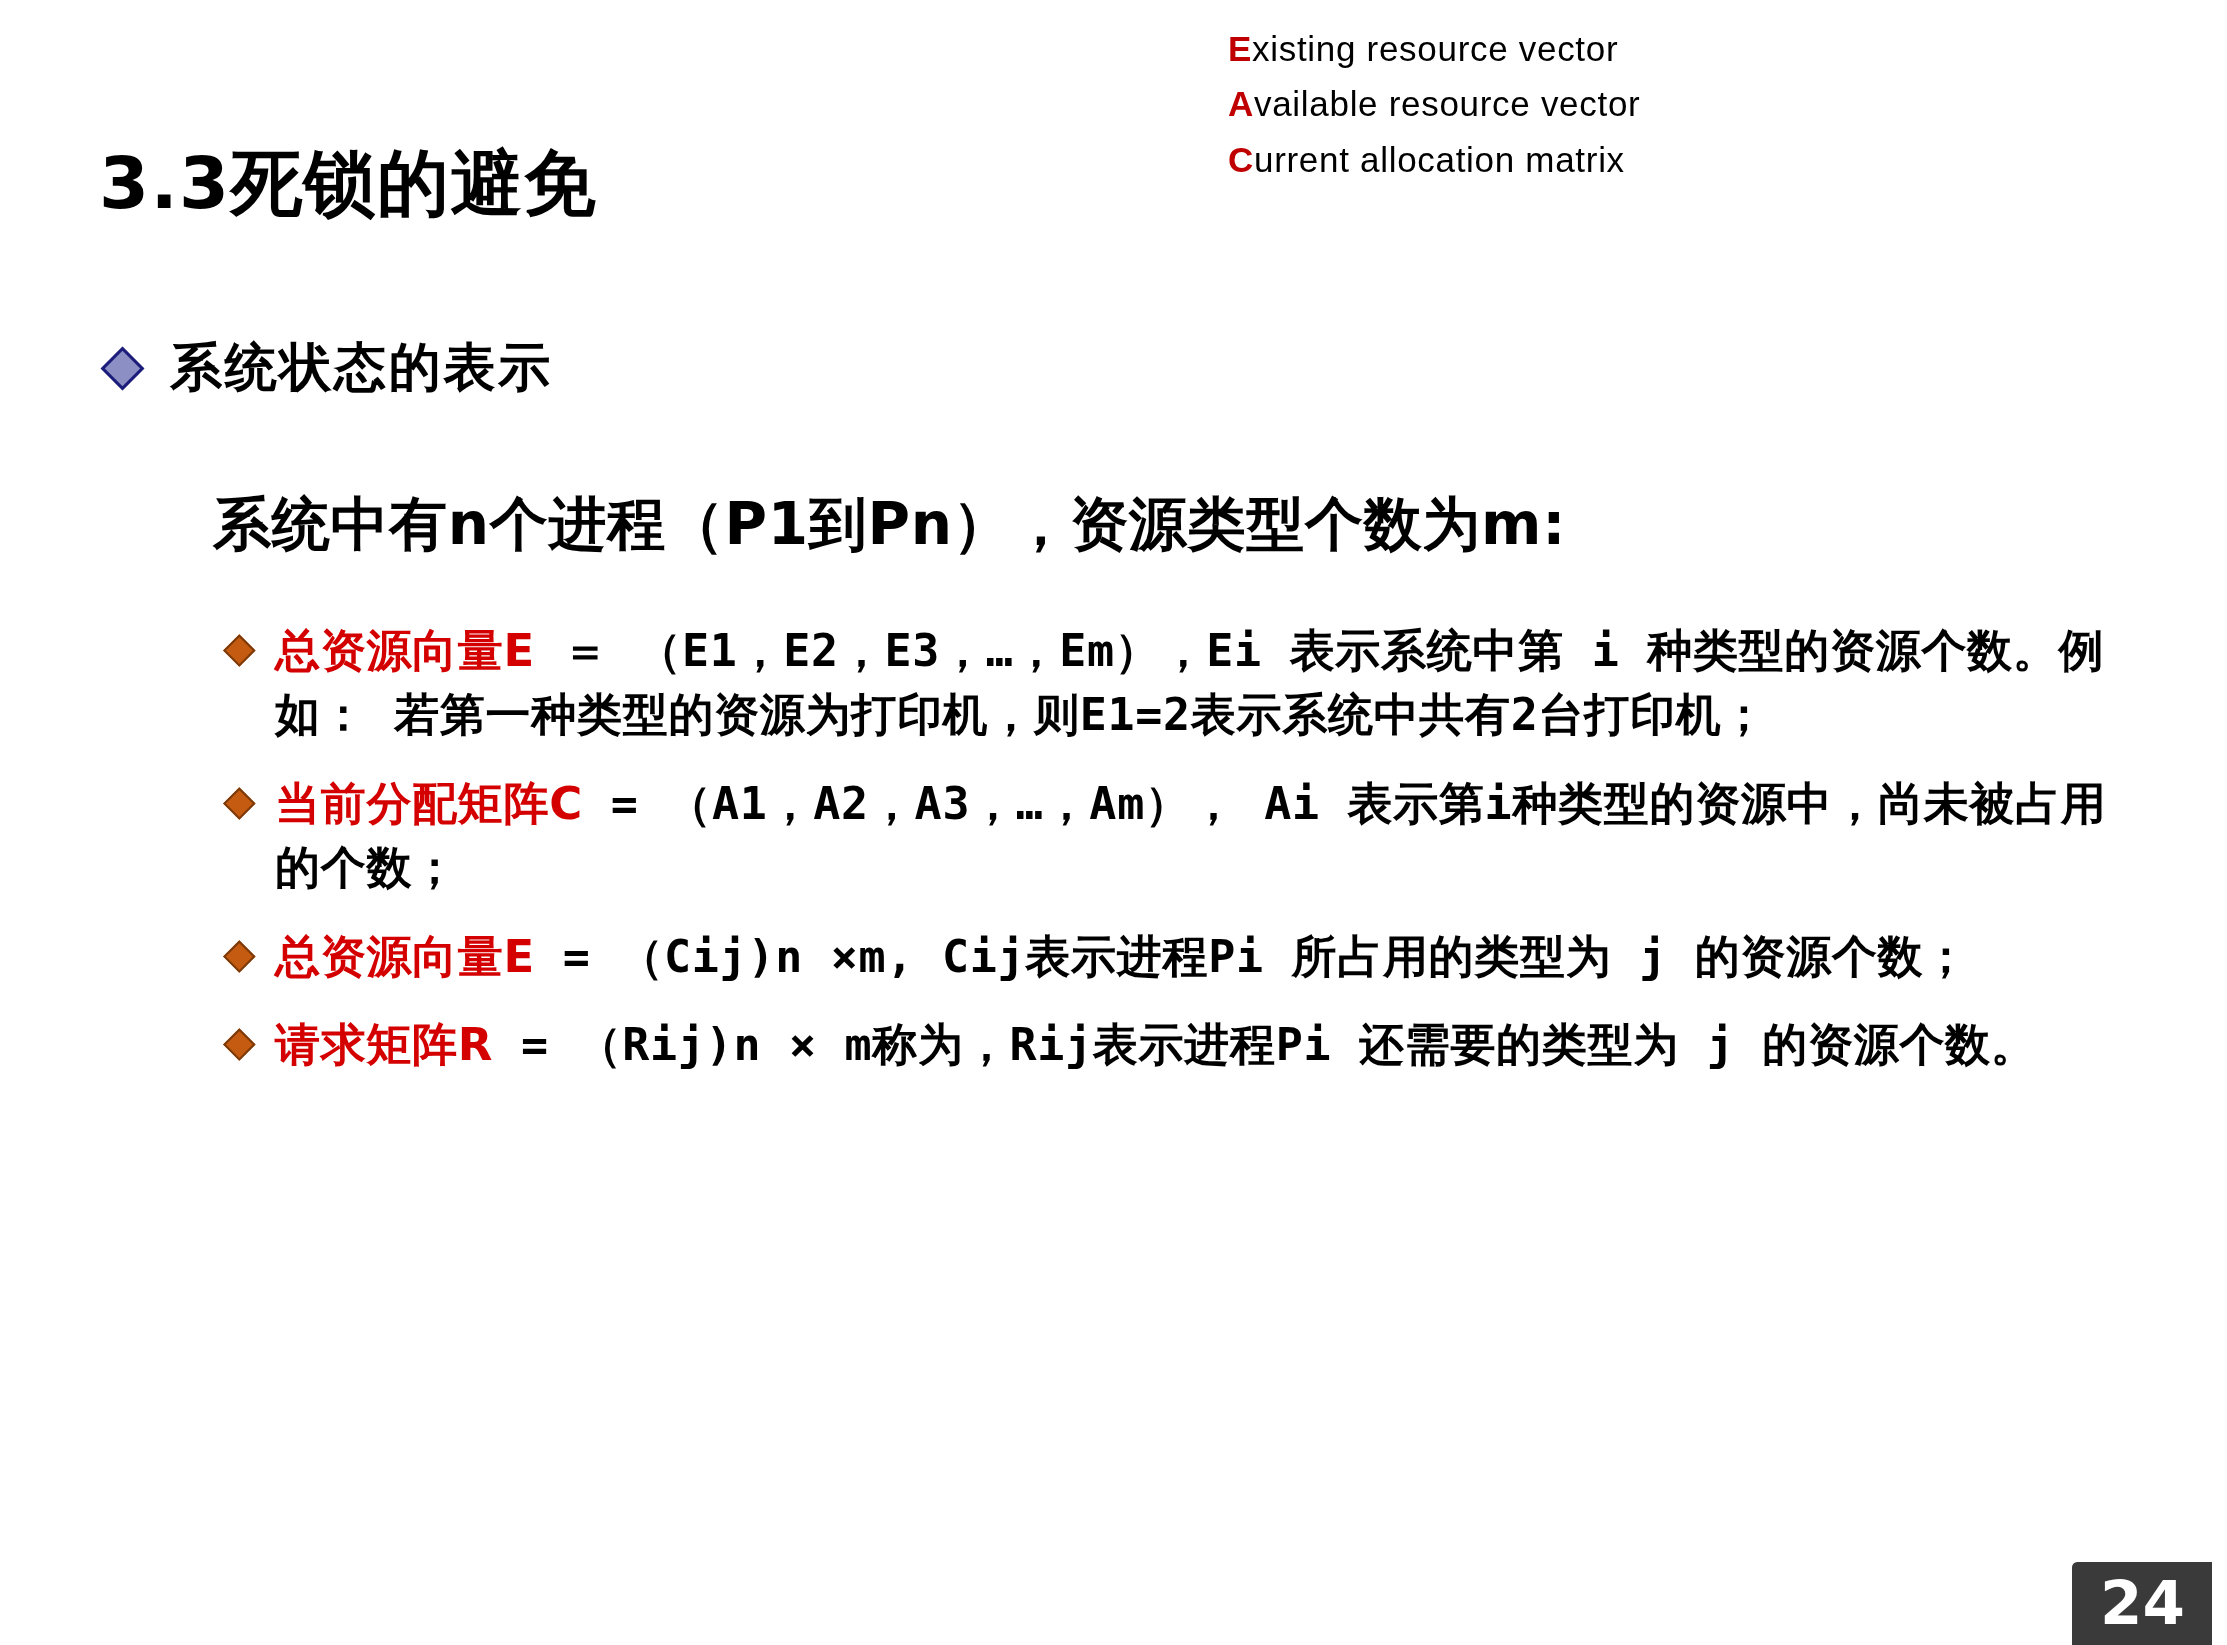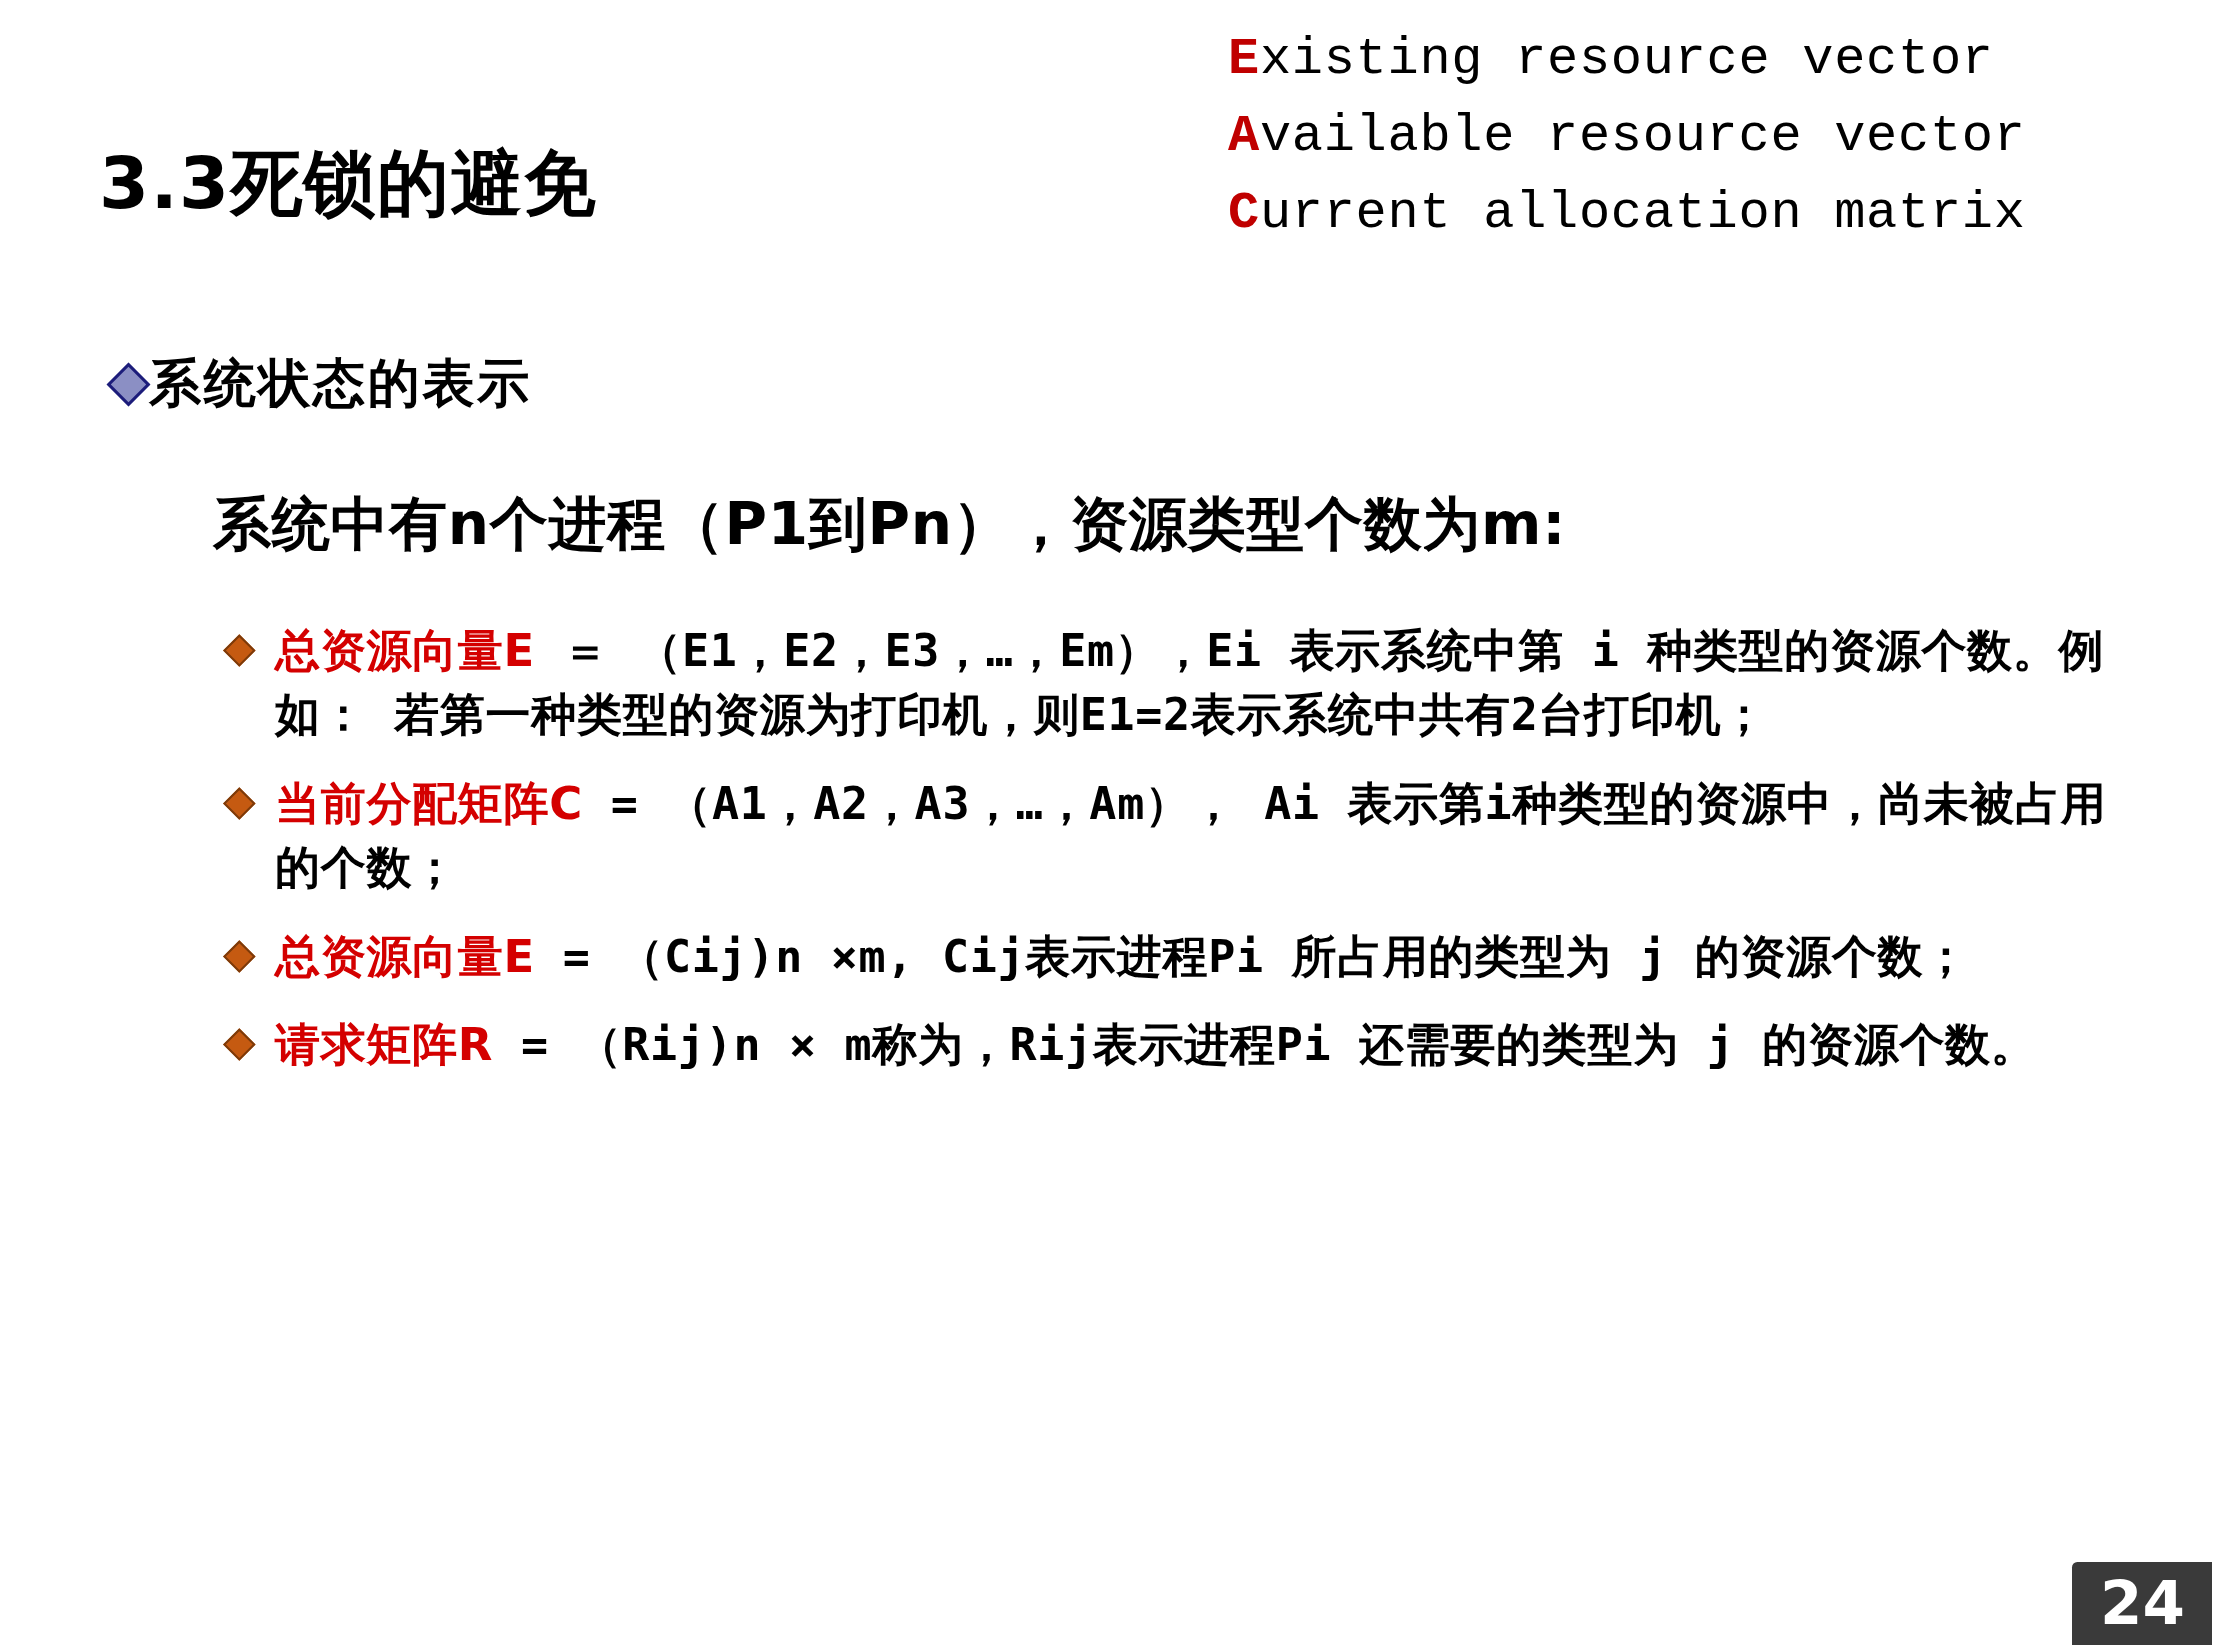--- a/index.html
+++ b/index.html
@@ -35,42 +35,41 @@
   }
 
   
   .legend {
     position: absolute;
     left: 1228px;
     top: 27px;
     width: 959px;
   }
   .legend-line {
-    font-size: 52px;
-    font-family: Liberation Mono, monospace;
+    font-size: 35px;
+    font-family: Liberation Sans, sans-serif;
     letter-spacing: 0.7px;
     line-height: 1.28;
     white-space: nowrap;
     margin-bottom: 10.7px;
     color: #000000;
   }
   .legend-line .cap {
     color: #c00000;
     font-weight: bold;
   }
 
   
   .lvl1 {
     position: absolute;
-    left: 113px;
+    left: 107px;
     top: 333px;
     display: flex;
     align-items: center;
-    gap: 5px;
-    margin-top: 16px;
+    gap: 32px;
   }
   .diamond-blue {
     width: 31px;
     height: 31px;
     transform: rotate(45deg);
     background: #8b8fc4;
     border: 3.3px solid #1c1c7a;
     box-sizing: border-box;
   }
   .lvl1-text {

